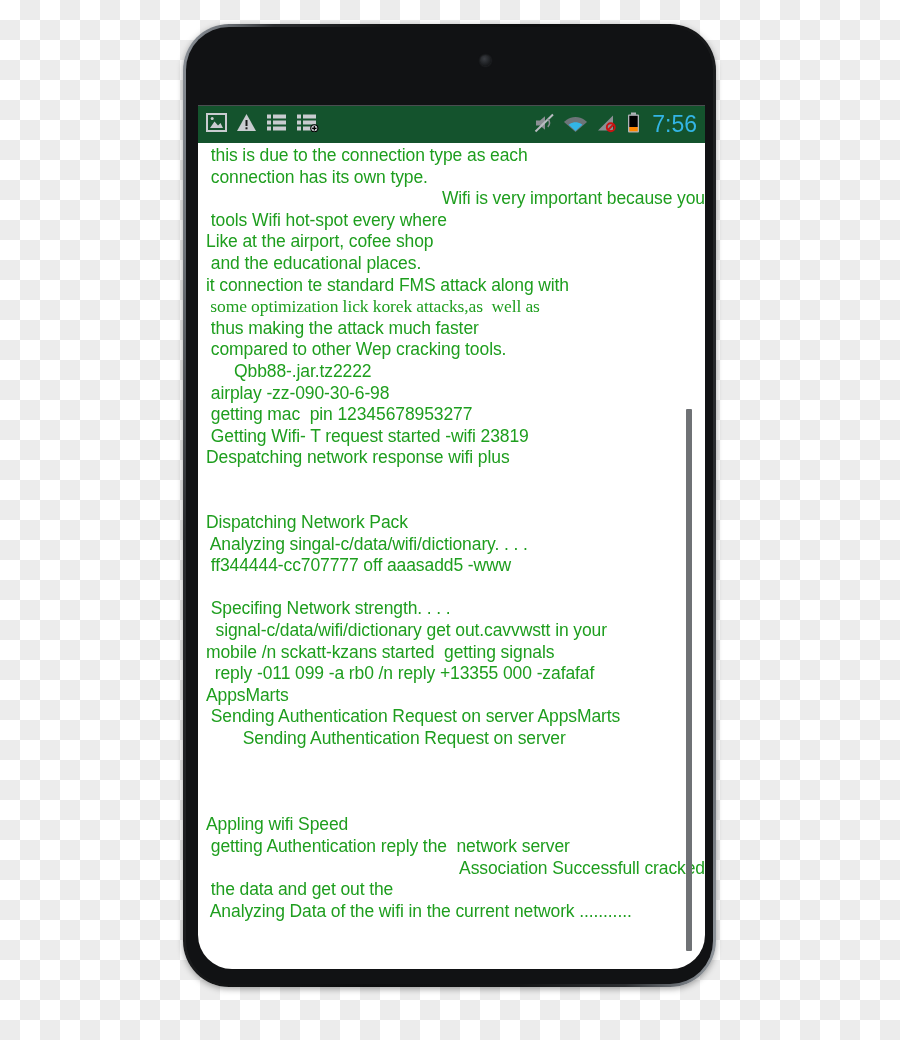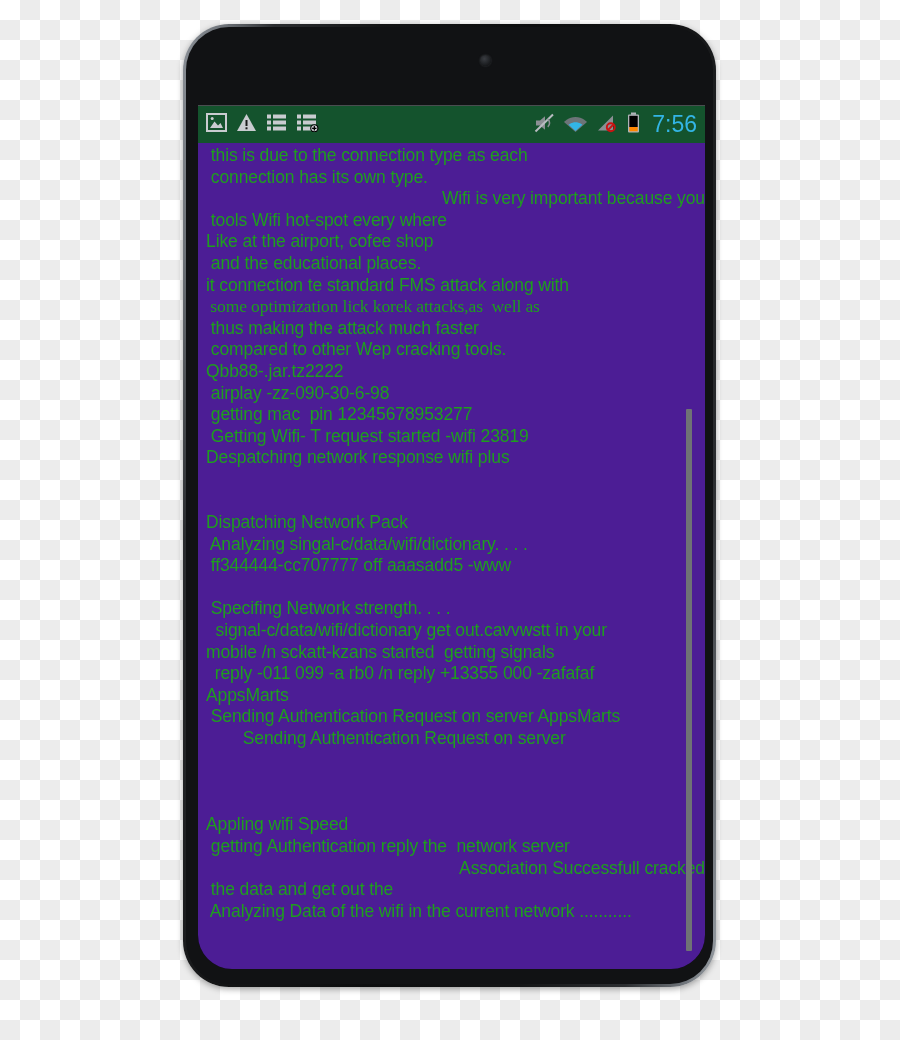--- a/index.html
+++ b/index.html
@@ -234,32 +234,32 @@
               <rect x="2.3" y="3.8" width="8.4" height="11.2" fill="#000000"></rect>
               <rect x="2.3" y="15" width="8.4" height="4.3" fill="#ff8800"></rect>
             </svg>
           </span>
 
           <span id="clock" style="color: rgb(51, 181, 229);">7:56</span>
 
         </div>
       </div>
 
-      <div id="log" style="background: #4c1d95;">
+      <div id="log" style="background: #ffffff;">
           <div class="log-line" style="color: rgb(30, 158, 30);"> this is due to the connection type as each</div>
           <div class="log-line" style="color: rgb(30, 158, 30);"> connection has its own type.</div>
           <div class="log-line" style="color: rgb(30, 158, 30); text-align: right;"> Wifi is very important because you</div>
           <div class="log-line" style="color: rgb(30, 158, 30);"> tools Wifi hot-spot every where</div>
           <div class="log-line" style="color: rgb(30, 158, 30);">Like at the airport, cofee shop</div>
           <div class="log-line" style="color: rgb(30, 158, 30);"> and the educational places.</div>
           <div class="log-line" style="color: rgb(30, 158, 30);">it connection te standard FMS attack along with</div>
           <div class="log-line" style="color: rgb(30, 158, 30); font-family: Liberation Serif, serif;"> some optimization lick korek attacks,as  well as</div>
           <div class="log-line" style="color: rgb(30, 158, 30);"> thus making the attack much faster</div>
           <div class="log-line" style="color: rgb(30, 158, 30);"> compared to other Wep cracking tools.</div>
-          <div class="log-line" style="color: rgb(30, 158, 30);">Qbb88-.jar.tz2222</div>
+          <div class="log-line" style="color: rgb(30, 158, 30); margin-left: 28px;">Qbb88-.jar.tz2222</div>
           <div class="log-line" style="color: rgb(30, 158, 30);"> airplay -zz-090-30-6-98</div>
           <div class="log-line" style="color: rgb(30, 158, 30);"> getting mac  pin 12345678953277</div>
           <div class="log-line" style="color: rgb(30, 158, 30);"> Getting Wifi- T request started -wifi 23819</div>
           <div class="log-line" style="color: rgb(30, 158, 30);">Despatching network response wifi plus</div>
           <div class="log-line blank" style="color: transparent;">&nbsp;</div>
           <div class="log-line blank" style="color: transparent;">&nbsp;</div>
           <div class="log-line" style="color: rgb(30, 158, 30);">Dispatching Network Pack</div>
           <div class="log-line" style="color: rgb(30, 158, 30);"> Analyzing singal-c/data/wifi/dictionary. . . .</div>
           <div class="log-line" style="color: rgb(30, 158, 30);"> ff344444-cc707777 off aaasadd5 -www</div>
           <div class="log-line blank" style="color: transparent;">&nbsp;</div>

